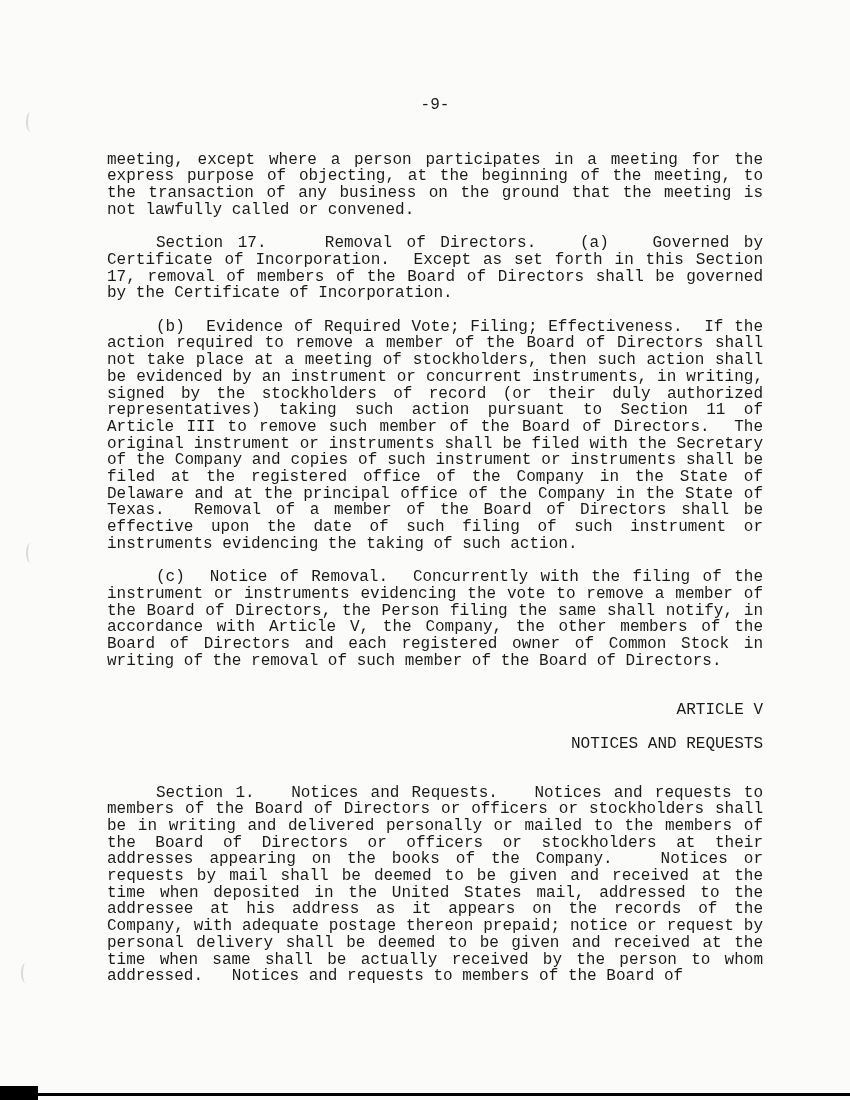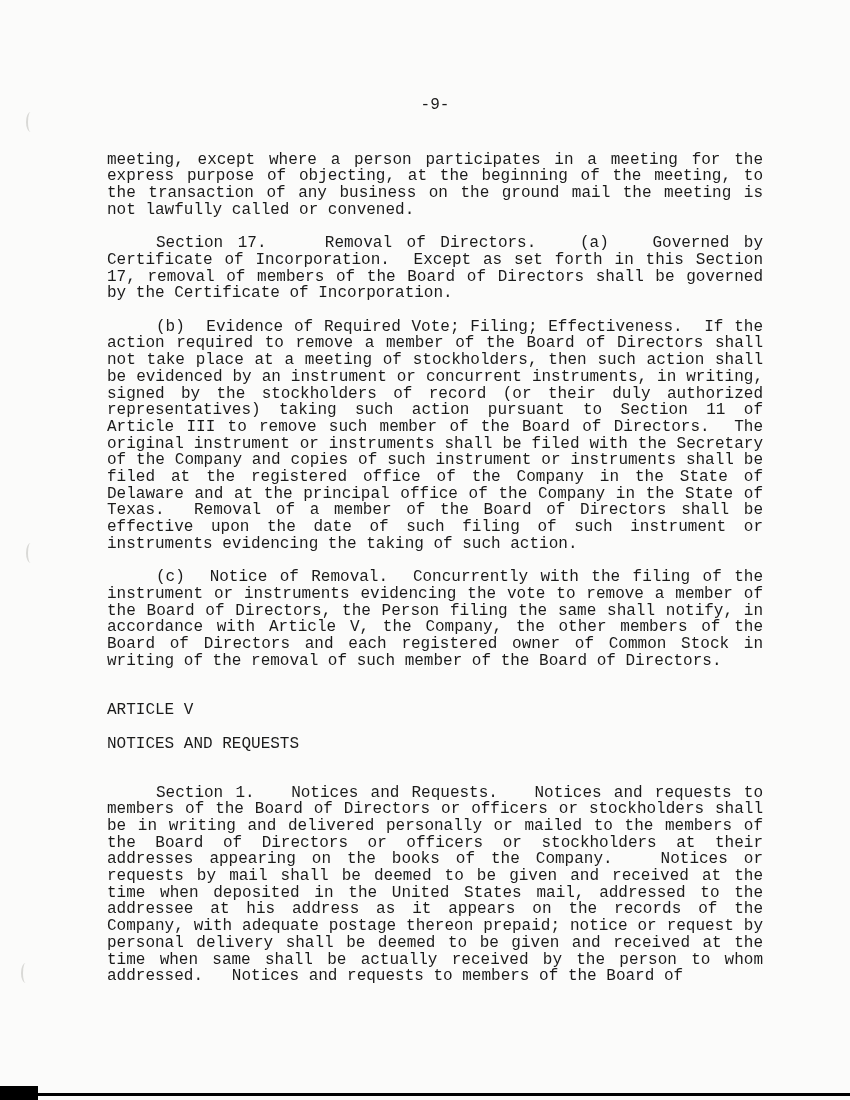--- a/index.html
+++ b/index.html
@@ -21,21 +21,21 @@
     line-height: 16.7px;
     text-align: justify;
   }
   .page-number { text-align: center; margin-bottom: 38px; }
   p.para { margin: 0 0 16.7px 0; }
   p.indent { text-indent: 49px; }
   .u { text-underline-offset: 3px; text-decoration-thickness: 1.3px; }
   h2, h3 {
     font-size: 16px;
     font-weight: normal;
-    text-align: left;
+    text-align: right;
     line-height: 16.7px;
   }
   .article { margin: 33px 0 16.7px 0; }
   .article-title { margin: 0 0 32px 0; }
   
   .scan-mark {
     position: absolute;
     width: 9px; height: 20px;
     border-left: 2px solid #d9d9d6;
     border-radius: 50%;
@@ -62,21 +62,21 @@
 <div class="page">
 
   <div class="scan-mark m1"></div>
   <div class="scan-mark m2"></div>
   <div class="scan-mark m3"></div>
 
   <div class="content">
 
     <div class="page-number">-9-</div>
 
-    <p class="para"><span>meeting, except where a person participates in a meeting for the express purpose of objecting, at the beginning of the meeting, to the transaction of any business on the ground mail the meeting is not lawfully called or convened.</span></p>
+    <p class="para"><span>meeting, except where a person participates in a meeting for the express purpose of objecting, at the beginning of the meeting, to the transaction of any business on the ground that the meeting is not lawfully called or convened.</span></p>
 
     <p class="para indent"><span class="u">Section 17</span><span>.&nbsp;&nbsp;&nbsp; </span><span class="u">Removal of Directors</span><span>.&nbsp;&nbsp; (a)&nbsp;&nbsp; </span><span class="u">Governed by Certificate of Incorporation</span><span>.&nbsp; Except as set forth in this Section 17, removal of members of the Board of Directors shall be governed by the Certificate of Incorporation.</span></p>
 
     <p class="para indent"><span>(b)&nbsp; </span><span class="u">Evidence of Required Vote; Filing; Effectiveness</span><span>.&nbsp; If the action required to remove a member of the Board of Directors shall not take place at a meeting of stockholders, then such action shall be evidenced by an instrument or concurrent instruments, in writing, signed by the stockholders of record (or their duly authorized representatives) taking such action pursuant to Section 11 of Article III to remove such member of the Board of Directors.&nbsp; The original instrument or instruments shall be filed with the Secretary of the Company and copies of such instrument or instruments shall be filed at the registered office of the Company in the State of Delaware and at the principal office of the Company in the State of Texas.&nbsp; Removal of a member of the Board of Directors shall be effective upon the date of such filing of such instrument or instruments evidencing the taking of such action.</span></p>
 
     <p class="para indent"><span>(c)&nbsp; </span><span class="u">Notice of Removal</span><span>.&nbsp; Concurrently with the filing of the instrument or instruments evidencing the vote to remove a member of the Board of Directors, the Person filing the same shall notify, in accordance with Article V, the Company, the other members of the Board of Directors and each registered owner of Common Stock in writing of the removal of such member of the Board of Directors.</span></p>
 
     <h2 class="article">ARTICLE V</h2>
 
     <h3 class="article-title">NOTICES AND REQUESTS</h3>

